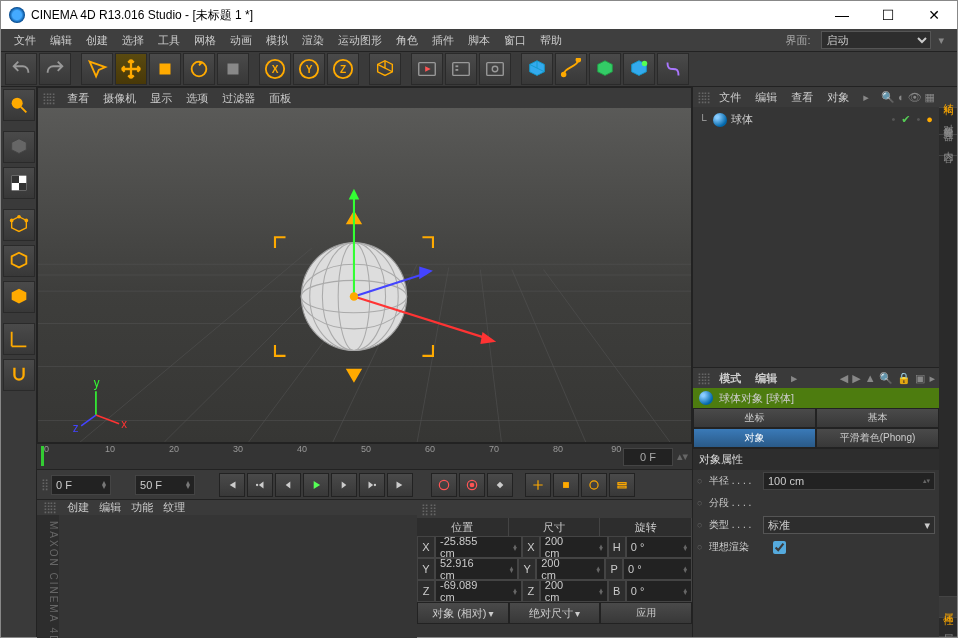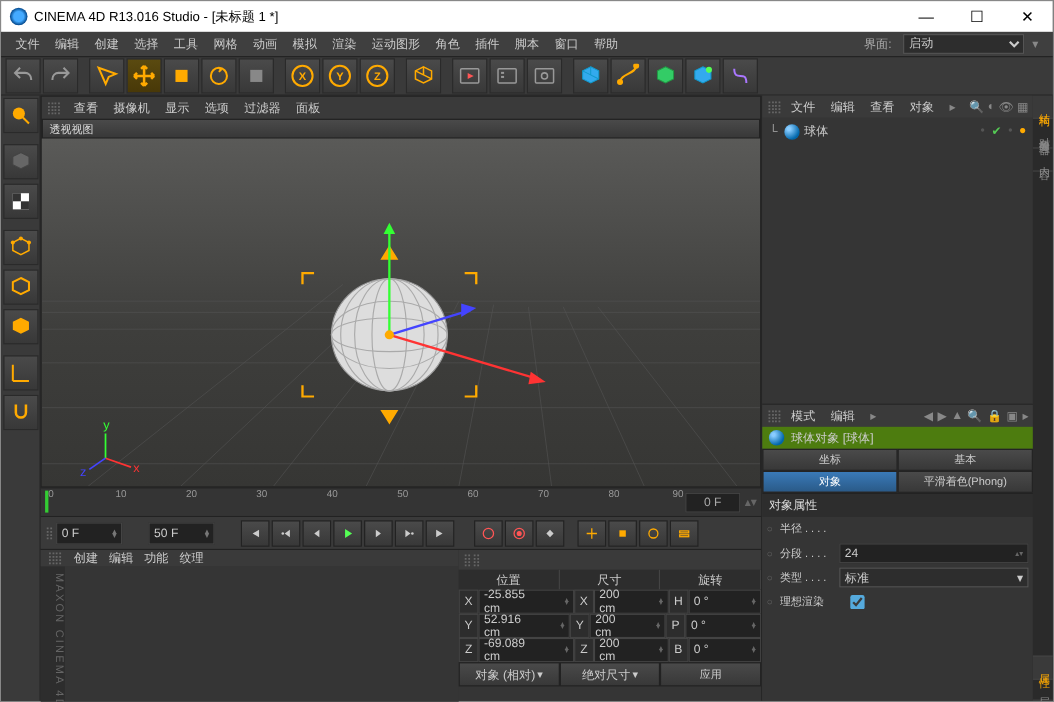--- a/index.html
+++ b/index.html
@@ -100,21 +100,21 @@
 .objitem .sphere { width:14px; height:14px; border-radius:50%; background:radial-gradient(circle at 30% 30%,#8cf 10%,#06a 70%); }
 .objitem .dots { margin-left:auto; display:flex; gap:6px; font-size:13px; }
 .objitem .dots .g { color:#5c5; }
 .objitem .dots .o { color:#fa0; }
 .objitem .dots .d { color:#555; }
 
 
 .attrmgr { flex:1; display:flex; flex-direction:column; border-top:1px solid #222; min-height:0; }
 .attrmgr .mb { height:20px; display:flex; align-items:center; color:#ccc; padding:0 4px; gap:6px; background:#3a3a3a; }
 .attrmgr .mb .grip { color:#666; letter-spacing:-2px; }
-.attrmgr .mb .mi { padding:0 4px; }
+.attrmgr .mb .mi { padding:0 4px;font-weight:bold; }
 .attrmgr .mb .icons { margin-left:auto; display:flex; gap:4px; color:#888; }
 .attr-title { height:20px; display:flex; align-items:center; gap:6px; padding:0 6px; color:#ccc; background:#4d7c0f; }
 .attr-title .sphere { width:14px; height:14px; border-radius:50%; background:radial-gradient(circle at 30% 30%,#8cf 10%,#06a 70%); }
 .attr-tabs { display:flex; flex-wrap:wrap; }
 .attr-tab { flex:1; min-width:48%; height:20px; display:flex; align-items:center; justify-content:center; background:linear-gradient(#4a4a4a,#383838); border:1px solid #222; color:#ccc; font-size:10px; }
 .attr-tab.active { background:linear-gradient(#3a7ab8,#2a5a88); color:#fff; }
 .attr-section { background:#2d2d2d; color:#ddd; padding:3px 6px; font-size:11px; border-top:1px solid #222; }
 .attr-rows { flex:1; background:#353535; overflow:auto; }
 .attr-row { display:flex; align-items:center; height:22px; padding:0 4px; gap:4px; color:#ccc; }
 .attr-row .dot { width:8px; color:#666; font-size:9px; }
@@ -336,21 +336,20 @@
       <div class="vpanel">
         <div class="vpanel-menubar">
           <span class="grip">⣿⣿</span>
           <span class="mi">查看</span>
           <span class="mi">摄像机</span>
           <span class="mi">显示</span>
           <span class="mi">选项</span>
           <span class="mi">过滤器</span>
           <span class="mi">面板</span>
         </div>
-        <div class="vpanel-title">透视视图</div>
         <div class="viewport">
           <svg width="100%" height="100%" viewBox="0 0 620 310" preserveAspectRatio="none">
 
             <g stroke="#555" stroke-width="0.5">
               <line x1="0" y1="170" x2="620" y2="170"></line>
               <line x1="40" y1="310" x2="260" y2="130"></line>
                 <line x1="120" y1="310" x2="300" y2="135"></line>
               <line x1="200" y1="310" x2="330" y2="140"></line>
                 <line x1="280" y1="310" x2="360" y2="145"></line>
               <line x1="360" y1="310" x2="390" y2="148"></line>
@@ -650,28 +649,28 @@
             <div class="attr-tab">坐标</div>
             <div class="attr-tab">基本</div>
             <div class="attr-tab active">对象</div>
             <div class="attr-tab">平滑着色(Phong)</div>
           </div>
           <div class="attr-section">对象属性</div>
           <div class="attr-rows">
             <div class="attr-row">
               <span class="dot">○</span>
               <span class="albl">半径 . . . .</span>
+              <div class="aval">
+                  <span>100 cm</span>
+                  <span class="spin">▴▾</span>
+                </div>
             </div>
             <div class="attr-row">
               <span class="dot">○</span>
               <span class="albl">分段 . . . .</span>
-              <div class="aval">
-                  <span>24</span>
-                  <span class="spin">▴▾</span>
-                </div>
             </div>
             <div class="attr-row">
               <span class="dot">○</span>
               <span class="albl">类型 . . . .</span>
               <div class="asel">
                   <span>标准</span>
                   <span>▾</span>
                 </div>
             </div>
             <div class="attr-row">

